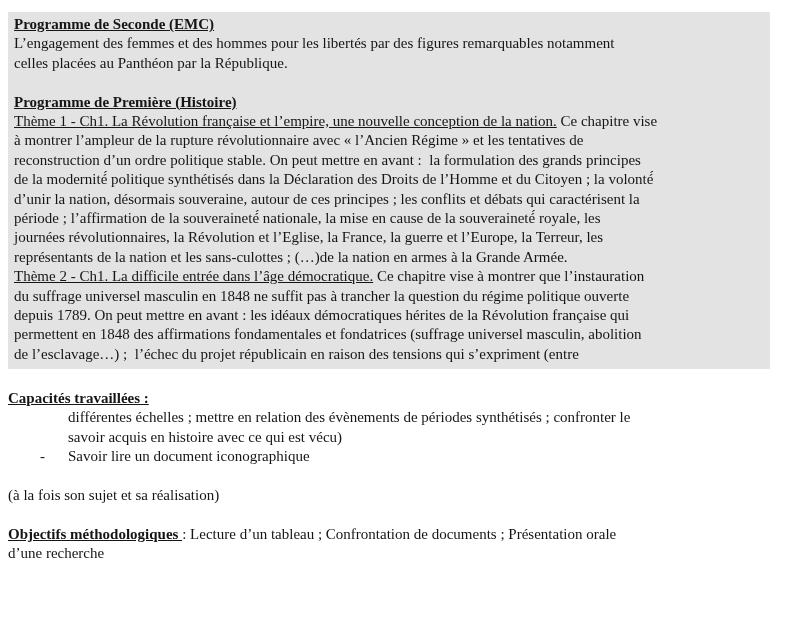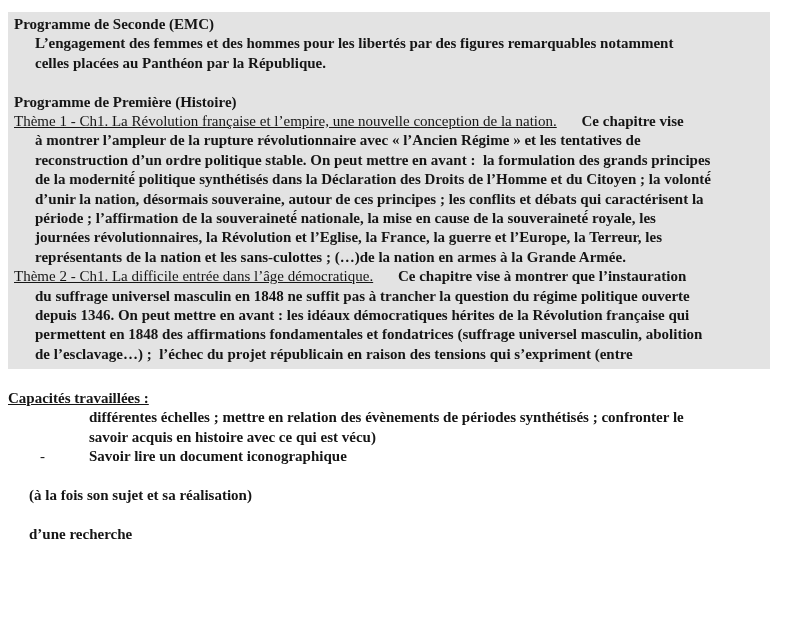--- a/index.html
+++ b/index.html
@@ -29,22 +29,22 @@
     padding:0;
   }
   .ln{
     line-height:19.4px;
     min-height:19.4px;
     white-space:pre;
   }
   .ln.bullet{padding-left:32px;}
   .ln.hang{padding-left:60px;}
   .dash{display:inline-block;width:28px;}
-  .s-n{font-weight:bold;margin-left:21px;}
-  .s-b{font-weight:bold;}
+  .s-n{font-weight:normal;}
+  .s-b{font-weight:bold;text-decoration:underline;}
   .s-u{text-decoration:underline;}
   .s-bu{font-weight:bold;text-decoration:underline;}
 </style>
 </head>
 <body>
 
 <div class="doc">
   <div class="shaded" id="shaded-block">
       <div class="ln"><span class="s-b">Programme de Seconde (EMC)</span></div>
       <div class="ln"><span class="s-n">L’engagement des femmes et des hommes pour les libertés par des figures remarquables notamment</span></div>
@@ -54,28 +54,29 @@
       <div class="ln"><span class="s-u">Thème 1 - Ch1. La Révolution française et l’empire, une nouvelle conception de la nation.</span><span class="s-n"> Ce chapitre vise</span></div>
       <div class="ln"><span class="s-n">à montrer l’ampleur de la rupture révolutionnaire avec « l’Ancien Régime » et les tentatives de</span></div>
       <div class="ln"><span class="s-n">reconstruction d’un ordre politique stable. On peut mettre en avant :  la formulation des grands principes</span></div>
       <div class="ln"><span class="s-n">de la modernité́ politique synthétisés dans la Déclaration des Droits de l’Homme et du Citoyen ; la volonté́</span></div>
       <div class="ln"><span class="s-n">d’unir la nation, désormais souveraine, autour de ces principes ; les conflits et débats qui caractérisent la</span></div>
       <div class="ln"><span class="s-n">période ; l’affirmation de la souveraineté́ nationale, la mise en cause de la souveraineté́ royale, les</span></div>
       <div class="ln"><span class="s-n">journées révolutionnaires, la Révolution et l’Eglise, la France, la guerre et l’Europe, la Terreur, les</span></div>
       <div class="ln"><span class="s-n">représentants de la nation et les sans-culottes ; (…)de la nation en armes à la Grande Armée.</span></div>
       <div class="ln"><span class="s-u">Thème 2 - Ch1. La difficile entrée dans l’âge démocratique.</span><span class="s-n"> Ce chapitre vise à montrer que l’instauration</span></div>
       <div class="ln"><span class="s-n">du suffrage universel masculin en 1848 ne suffit pas à trancher la question du régime politique ouverte</span></div>
-      <div class="ln"><span class="s-n">depuis 1346. On peut mettre en avant : les idéaux démocratiques hérites de la Révolution française qui</span></div>
+      <div class="ln"><span class="s-n">depuis 1789. On peut mettre en avant : les idéaux démocratiques hérites de la Révolution française qui</span></div>
       <div class="ln"><span class="s-n">permettent en 1848 des affirmations fondamentales et fondatrices (suffrage universel masculin, abolition</span></div>
       <div class="ln"><span class="s-n">de l’esclavage…) ;  l’échec du projet républicain en raison des tensions qui s’expriment (entre</span></div>
     </div>
   <div class="plain" id="body-block">
       <div class="ln"></div>
       <div class="ln"><span class="s-bu">Capacités travaillées :</span></div>
       <div class="ln hang"><span class="s-n">différentes échelles ; mettre en relation des évènements de périodes synthétisés ; confronter le</span></div>
       <div class="ln hang"><span class="s-n">savoir acquis en histoire avec ce qui est vécu)</span></div>
       <div class="ln bullet"><span class="dash">-</span><span class="s-n">Savoir lire un document iconographique</span></div>
       <div class="ln"></div>
       <div class="ln"><span class="s-n">(à la fois son sujet et sa réalisation)</span></div>
       <div class="ln"></div>
+      <div class="ln"><span class="s-bu">Objectifs méthodologiques </span><span class="s-n">: Lecture d’un tableau ; Confrontation de documents ; Présentation orale</span></div>
       <div class="ln"><span class="s-n">d’une recherche</span></div>
     </div>
 </div>
 
 </body></html>

